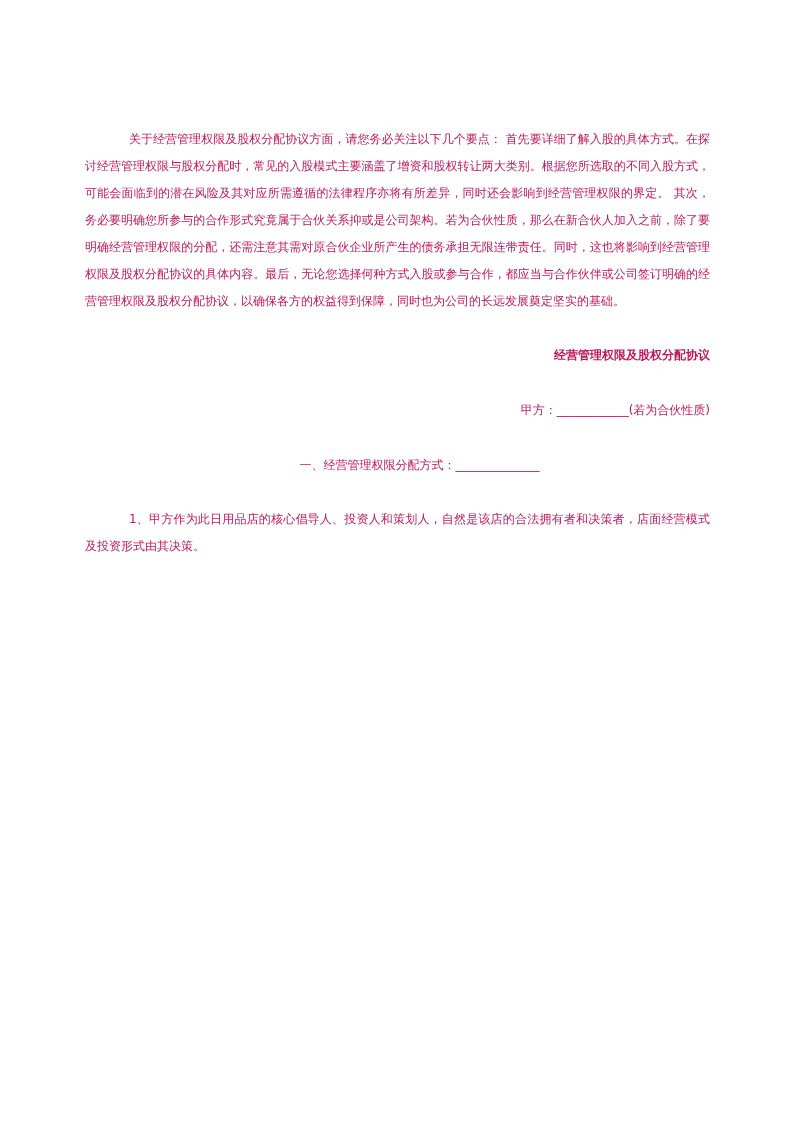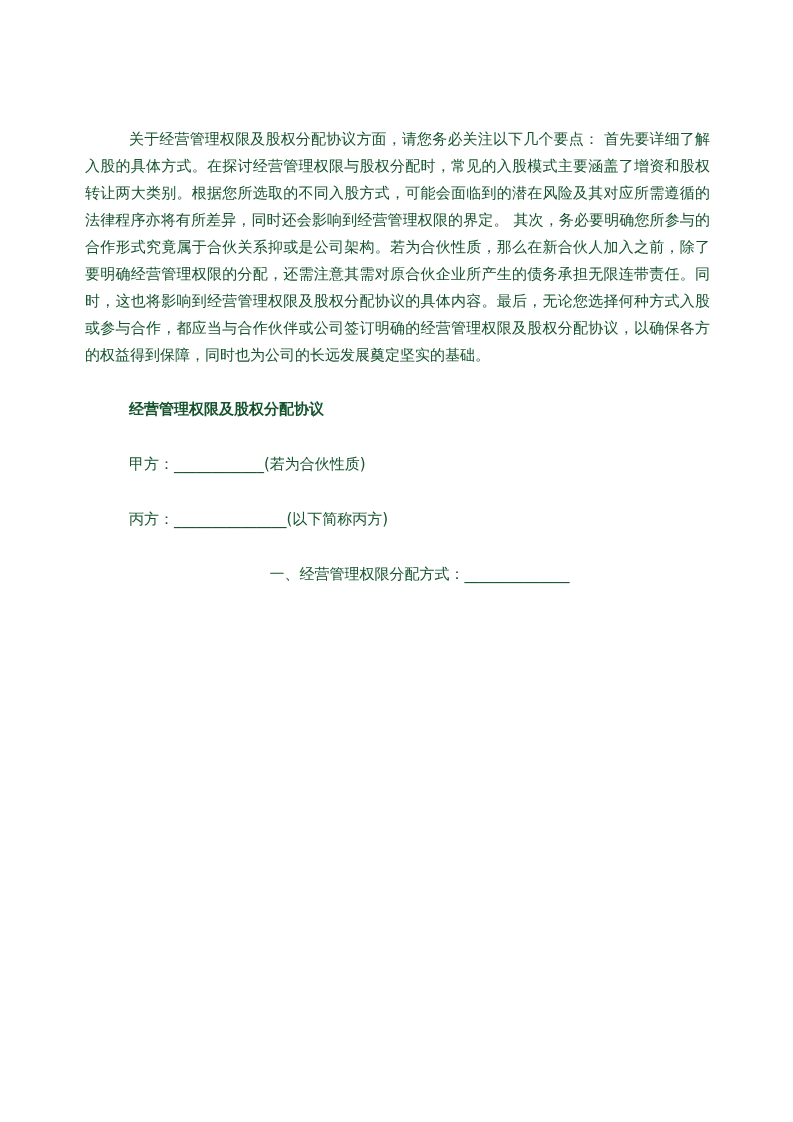--- a/index.html
+++ b/index.html
@@ -9,55 +9,55 @@
   }
   .page {
     position: relative;
     box-sizing: border-box;
     width: 793px;
     height: 1122px;
     background: #ffffff;
     padding: 126px 83px 40px 85px;
     overflow: hidden;
     font-family: "DejaVu Sans", "Liberation Sans", sans-serif;
-    font-size: 15px;
+    font-size: 12px;
     line-height: 27px;
-    color: #14532d;
+    color: #be185d;
   }
   .para {
     margin: 0 0 27px 0;
     text-indent: 44px;
     text-align: justify;
     word-break: break-all;
   }
   .doc-title {
     font-weight: 700;
     text-align: left;
   }
   .party-line {
     margin-bottom: 28px;
-    text-align: left;
+    text-align: right;
   }
   .section-heading {
     text-align: center;
   }
 </style>
 </head>
 <body>
 
 <div class="page">
 
   <p class="para">关于经营管理权限及股权分配协议方面，请您务必关注以下几个要点： 首先要详细了解入股的具体方式。在探讨经营管理权限与股权分配时，常见的入股模式主要涵盖了增资和股权转让两大类别。根据您所选取的不同入股方式，可能会面临到的潜在风险及其对应所需遵循的法律程序亦将有所差异，同时还会影响到经营管理权限的界定。 其次，务必要明确您所参与的合作形式究竟属于合伙关系抑或是公司架构。若为合伙性质，那么在新合伙人加入之前，除了要明确经营管理权限的分配，还需注意其需对原合伙企业所产生的债务承担无限连带责任。同时，这也将影响到经营管理权限及股权分配协议的具体内容。最后，无论您选择何种方式入股或参与合作，都应当与合作伙伴或公司签订明确的经营管理权限及股权分配协议，以确保各方的权益得到保障，同时也为公司的长远发展奠定坚实的基础。</p>
 
   <p class="para doc-title party-line">经营管理权限及股权分配协议</p>
 
   <p class="para party-line">甲方：____________(若为合伙性质)</p>
 
 
-  <p class="para party-line">丙方：_______________(以下简称丙方)</p>
 
 
   <p class="para section-heading">一、经营管理权限分配方式：______________</p>
 
+  <p class="para">1、甲方作为此日用品店的核心倡导人、投资人和策划人，自然是该店的合法拥有者和决策者，店面经营模式及投资形式由其决策。</p>
 
 
 
 </div>
 
 </body></html>

